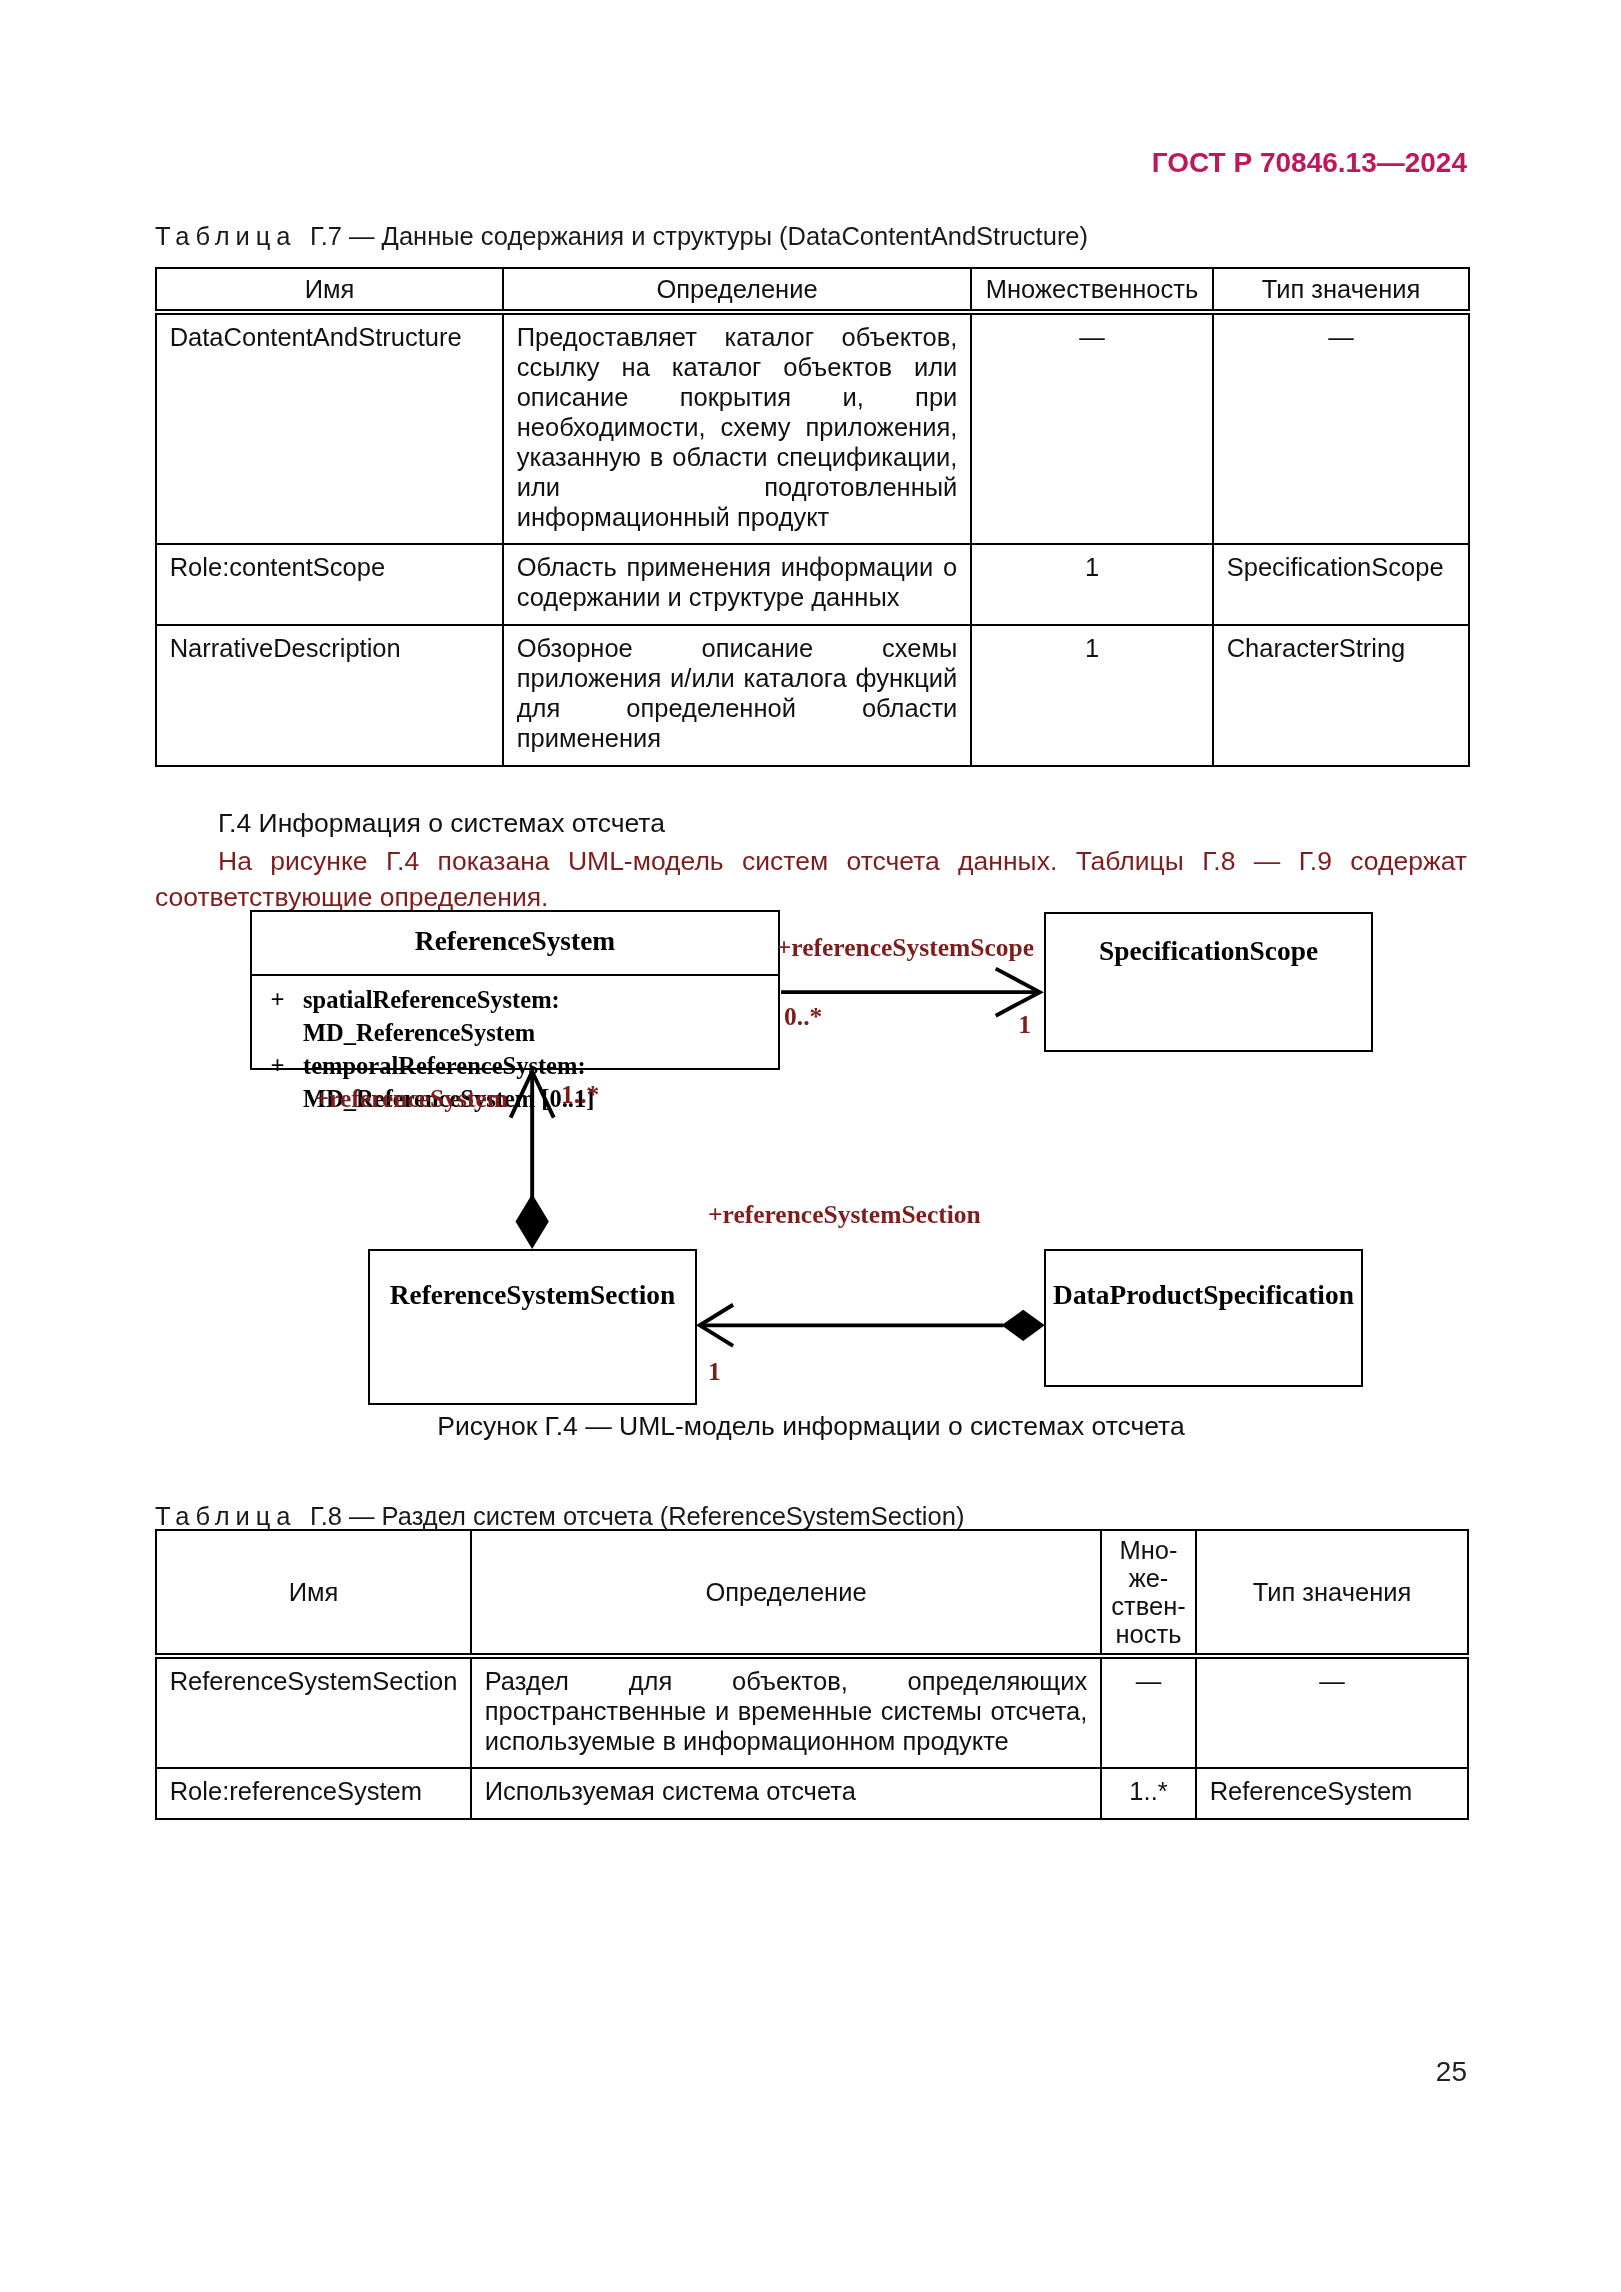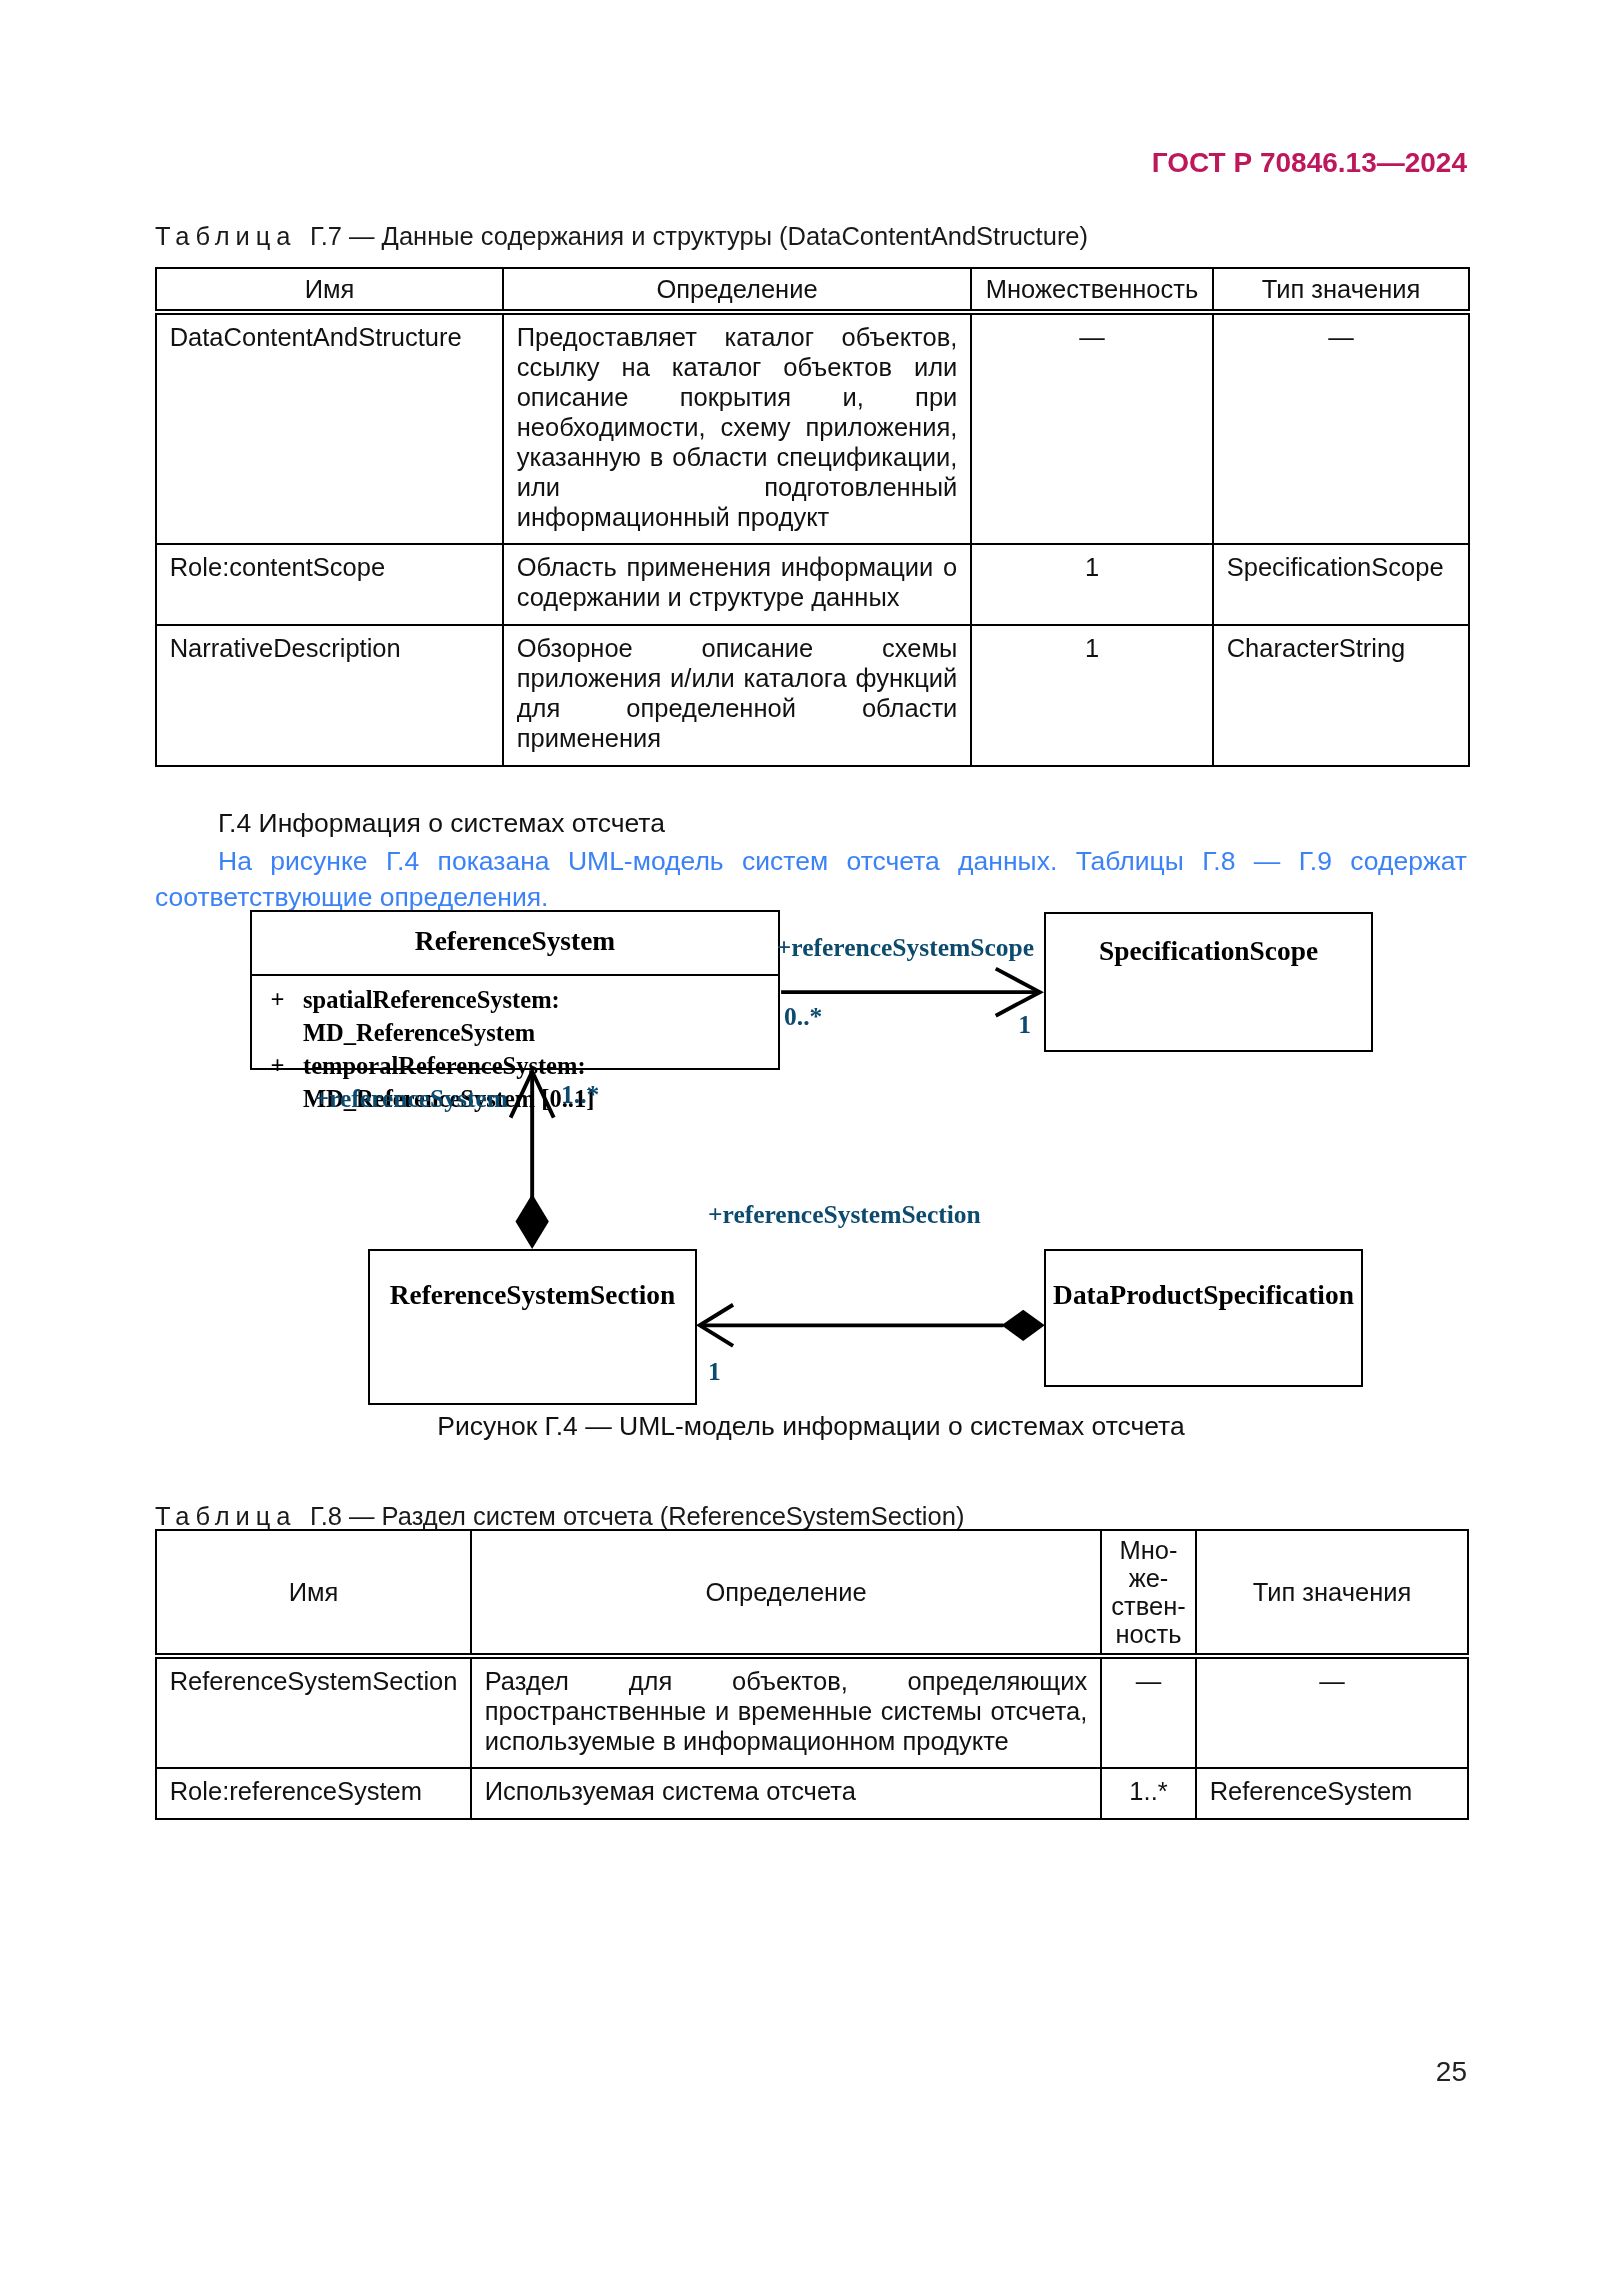--- a/index.html
+++ b/index.html
@@ -49,21 +49,21 @@
   td.ctr{text-align:center;}
   td.typ{text-align:left;}
   th.wrap{white-space:pre-line;line-height:28px;border-radius:28px;}
   
   .sec-heading{
     position:absolute;left:218px;top:808px;
     font-weight:normal;font-size:26.5px;color:#111;
   }
   .body-par{
     position:absolute;left:155px;top:843px;width:1312px;
-    font-size:26.5px;line-height:36px;text-align:justify;text-indent:63px;color:#3b82f6;
+    font-size:26.5px;line-height:36px;text-align:justify;text-indent:63px;color:#7f1d1d;
   }
   .fig-caption{
     position:absolute;left:155px;top:1411px;width:1312px;
     text-align:center;font-size:26.5px;color:#111;
   }
   
   .uml-box{
     position:absolute;border:2.9px solid #000;background:#fff;
     font-family:"Liberation Serif",serif;font-weight:bold;color:#000;
     box-sizing:border-box;
@@ -75,21 +75,21 @@
   .attr-row{display:flex;font-size:24.5px;line-height:33px;}
   .attr-vis{width:51px;text-align:center;flex:none;}
   #uml-scope{left:1044px;top:912px;width:329px;height:140px;}
   #uml-scope .uml-title{margin-top:21.6px;}
   #uml-section{left:368px;top:1249px;width:329px;height:156px;}
   #uml-section .uml-title{margin-top:29px;}
   #uml-dps{left:1044px;top:1249px;width:319px;height:138px;}
   #uml-dps .uml-title{margin-top:29px;}
   .uml-label{
     position:absolute;font-family:"Liberation Serif",serif;
-    font-weight:bold;font-size:25.5px;color:#0c4a6e;white-space:nowrap;
+    font-weight:bold;font-size:25.5px;color:#7f1d1d;white-space:nowrap;
   }
   #lbl-scope{left:769px;top:933px;width:265px;text-align:right;}
   #mult-0star{left:784px;top:1002px;}
   #mult-1top{left:980px;top:1010px;width:51px;text-align:right;}
   #lbl-system{left:294px;top:1084px;width:214px;text-align:right;}
   #mult-1star{left:561px;top:1080px;}
   #lbl-section{left:708px;top:1200px;}
   #mult-1bottom{left:708px;top:1357px;}
   svg.connectors{position:absolute;left:0;top:0;pointer-events:none;}
 </style>

